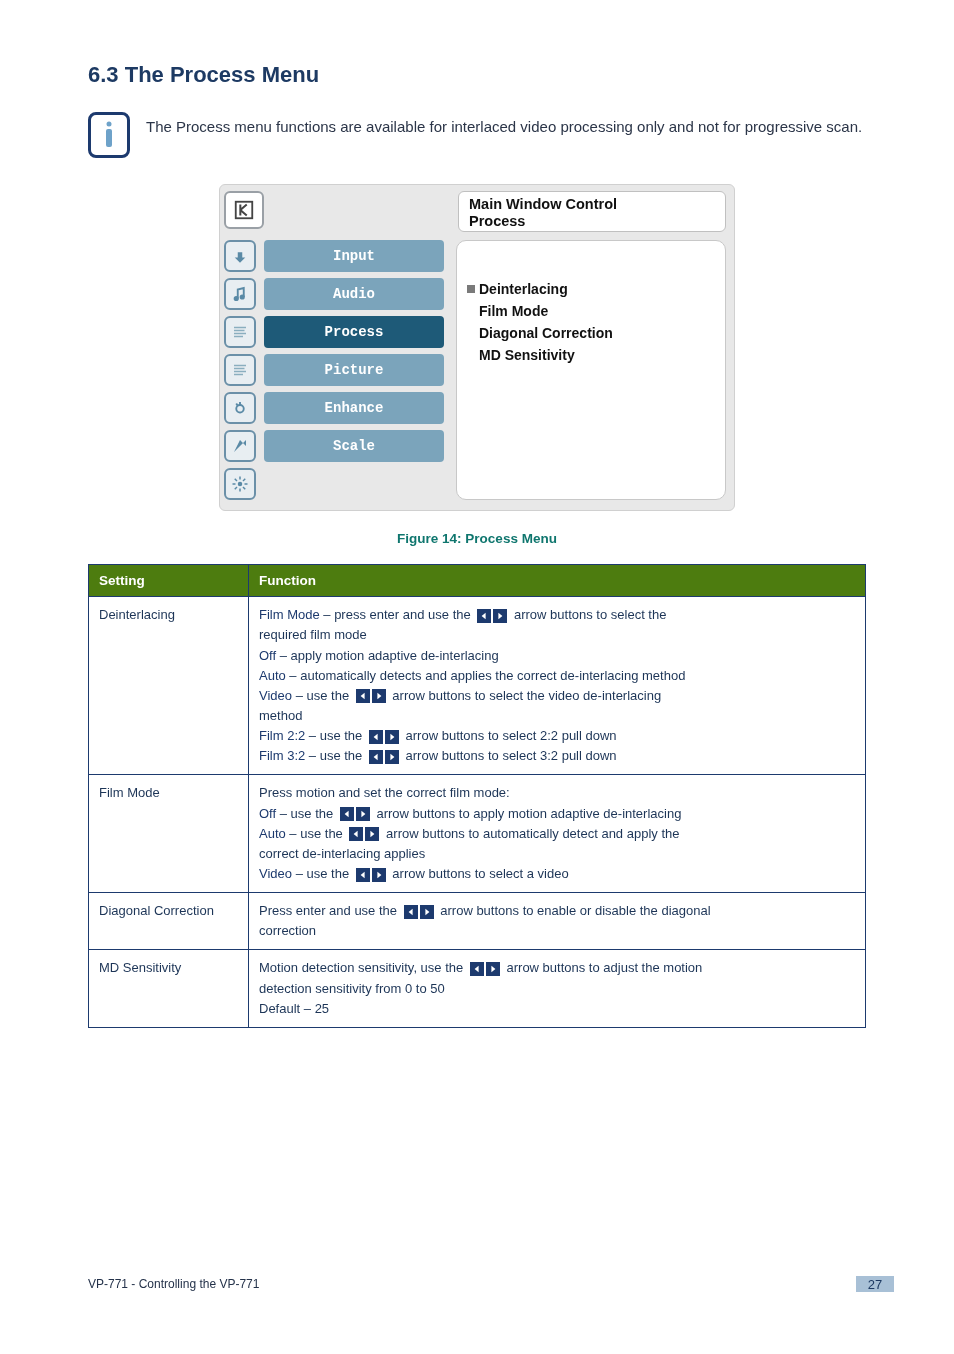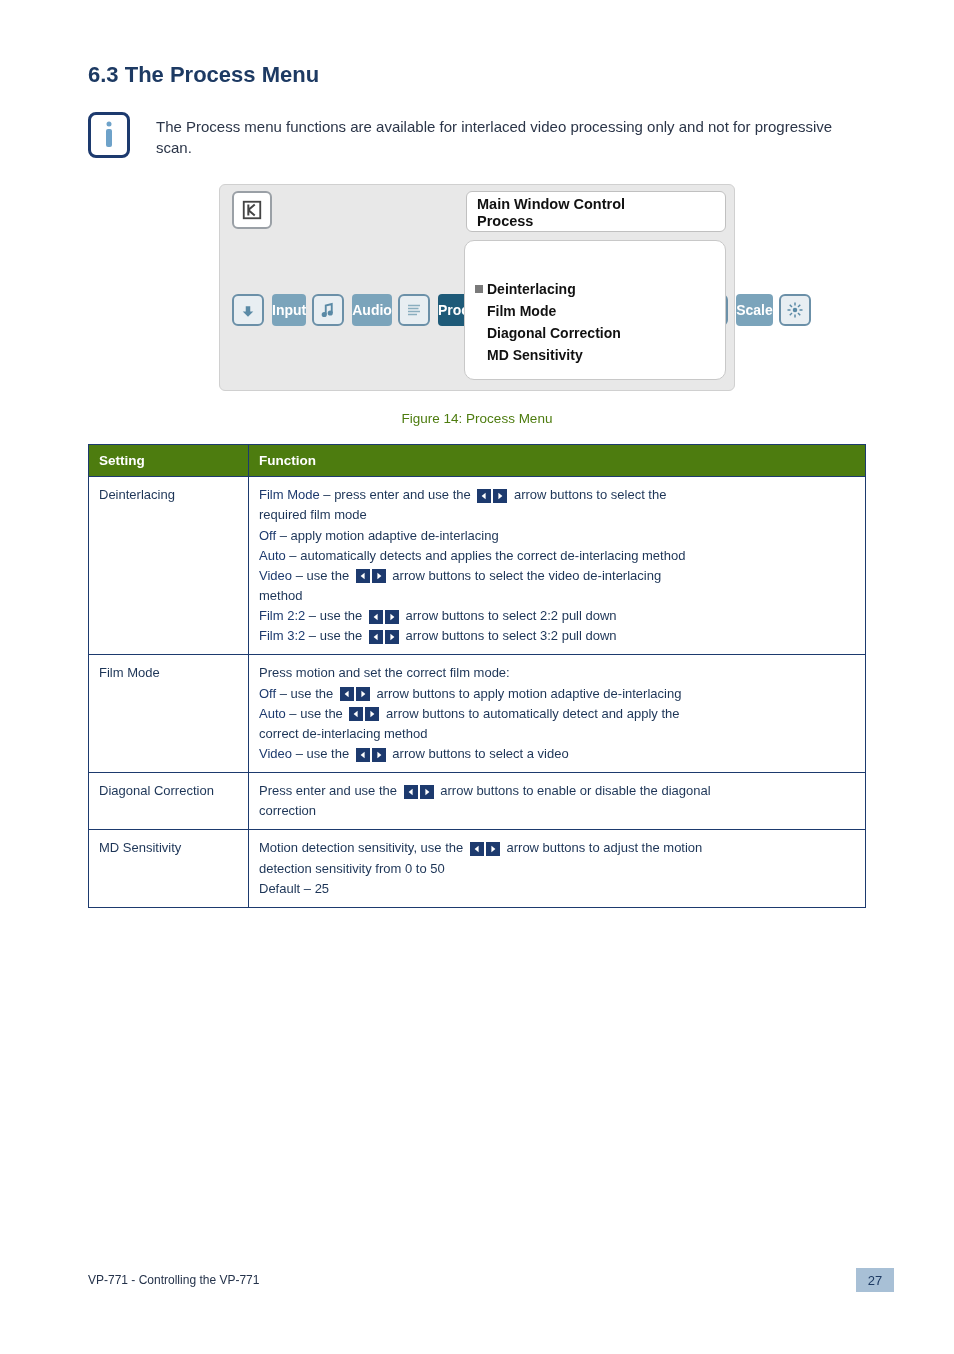--- a/index.html
+++ b/index.html
@@ -18,21 +18,21 @@
   }
   .section-title {
     font-size: 22px;
     font-weight: bold;
     color: #1d3a63;
     margin-bottom: 24px;
   }
   .intro-row {
     display: flex;
     align-items: flex-start;
-    gap: 26px;
+    gap: 16px;
     margin-bottom: 26px;
   }
   .info-icon-box {
     width: 42px;
     height: 46px;
     border: 3px solid #1d3a6e;
     border-radius: 8px;
     display: flex;
     align-items: center;
     justify-content: center;
@@ -47,21 +47,21 @@
     padding-top: 4px;
   }
 
   
   .osd {
     width: 516px;
     margin: 0 auto 20px auto;
     background: #e8e8e8;
     border: 1px solid #d0d0d0;
     border-radius: 6px;
-    padding: 6px 8px 10px 12px;
+    padding: 6px 8px 10px 4px;
   }
   .osd-top {
     display: flex;
     gap: 12px;
     margin-bottom: 8px;
     align-items: stretch;
   }
   .osd-logo-cell {
     width: 40px;
     height: 38px;
@@ -81,22 +81,23 @@
     line-height: 1.15;
     color: #111;
   }
   .osd-body {
     display: flex;
     gap: 12px;
   }
   .osd-menu {
     width: 220px;
     display: flex;
-    flex-direction: row;
+    flex-direction: column;
     gap: 6px;
+    font-family: Liberation Mono, monospace;
   }
   .osd-menu-row {
     display: flex;
     align-items: center;
     gap: 8px;
   }
   .osd-menu-icon {
     width: 32px;
     height: 32px;
     border: 2px solid #6b90a8;
@@ -135,22 +136,23 @@
     gap:4px;
     margin-bottom: 6px;
   }
   .osd-bullet {
     width:8px;height:8px;background:#7a7a7a;display:inline-block;flex:0 0 auto;
   }
   .osd-indent { padding-left: 12px; }
   .figure-caption {
     text-align: center;
     font-size: 13.5px;
-    color: #4d7c0f;
+    color: #0f766e;
     margin-bottom: 18px;
+    font-weight: bold;
   }
 
   
   .ftable {
     width: 100%;
     border: 1px solid #1d3a6e;
     border-collapse: collapse;
     font-size: 13px;
   }
   .ftable th {
@@ -192,21 +194,21 @@
     left: 88px;
     right: 60px;
     display: flex;
     justify-content: space-between;
     align-items: center;
     font-size: 12px;
     color: #24324a;
   }
   .page-num {
     width: 38px;
-    height: 24px;
+    height: 16px;
     background: #a8c0d6;
     color: #1d3a63;
     display: flex;
     align-items: center;
     justify-content: center;
     font-size: 13px;
   }
 </style>
 </head>
 <body>
@@ -411,21 +413,21 @@
                   <svg viewBox="0 0 10 10">
                     <path d="M7 1 L2 5 L7 9 Z"></path>
                   </svg>
                 </span>
                 <span class="arrow-btn">
                   <svg viewBox="0 0 10 10">
                     <path d="M3 1 L8 5 L3 9 Z"></path>
                   </svg>
                 </span>
               </span> arrow buttons to automatically detect and apply the</div>
-            <div>correct de-interlacing method</div>
+            <div>correct de-interlacing applies</div>
             <div><span class="opt-label">Video</span> – use the <span class="arrow-btn-pair">
                 <span class="arrow-btn">
                   <svg viewBox="0 0 10 10">
                     <path d="M7 1 L2 5 L7 9 Z"></path>
                   </svg>
                 </span>
                 <span class="arrow-btn">
                   <svg viewBox="0 0 10 10">
                     <path d="M3 1 L8 5 L3 9 Z"></path>
                   </svg>

